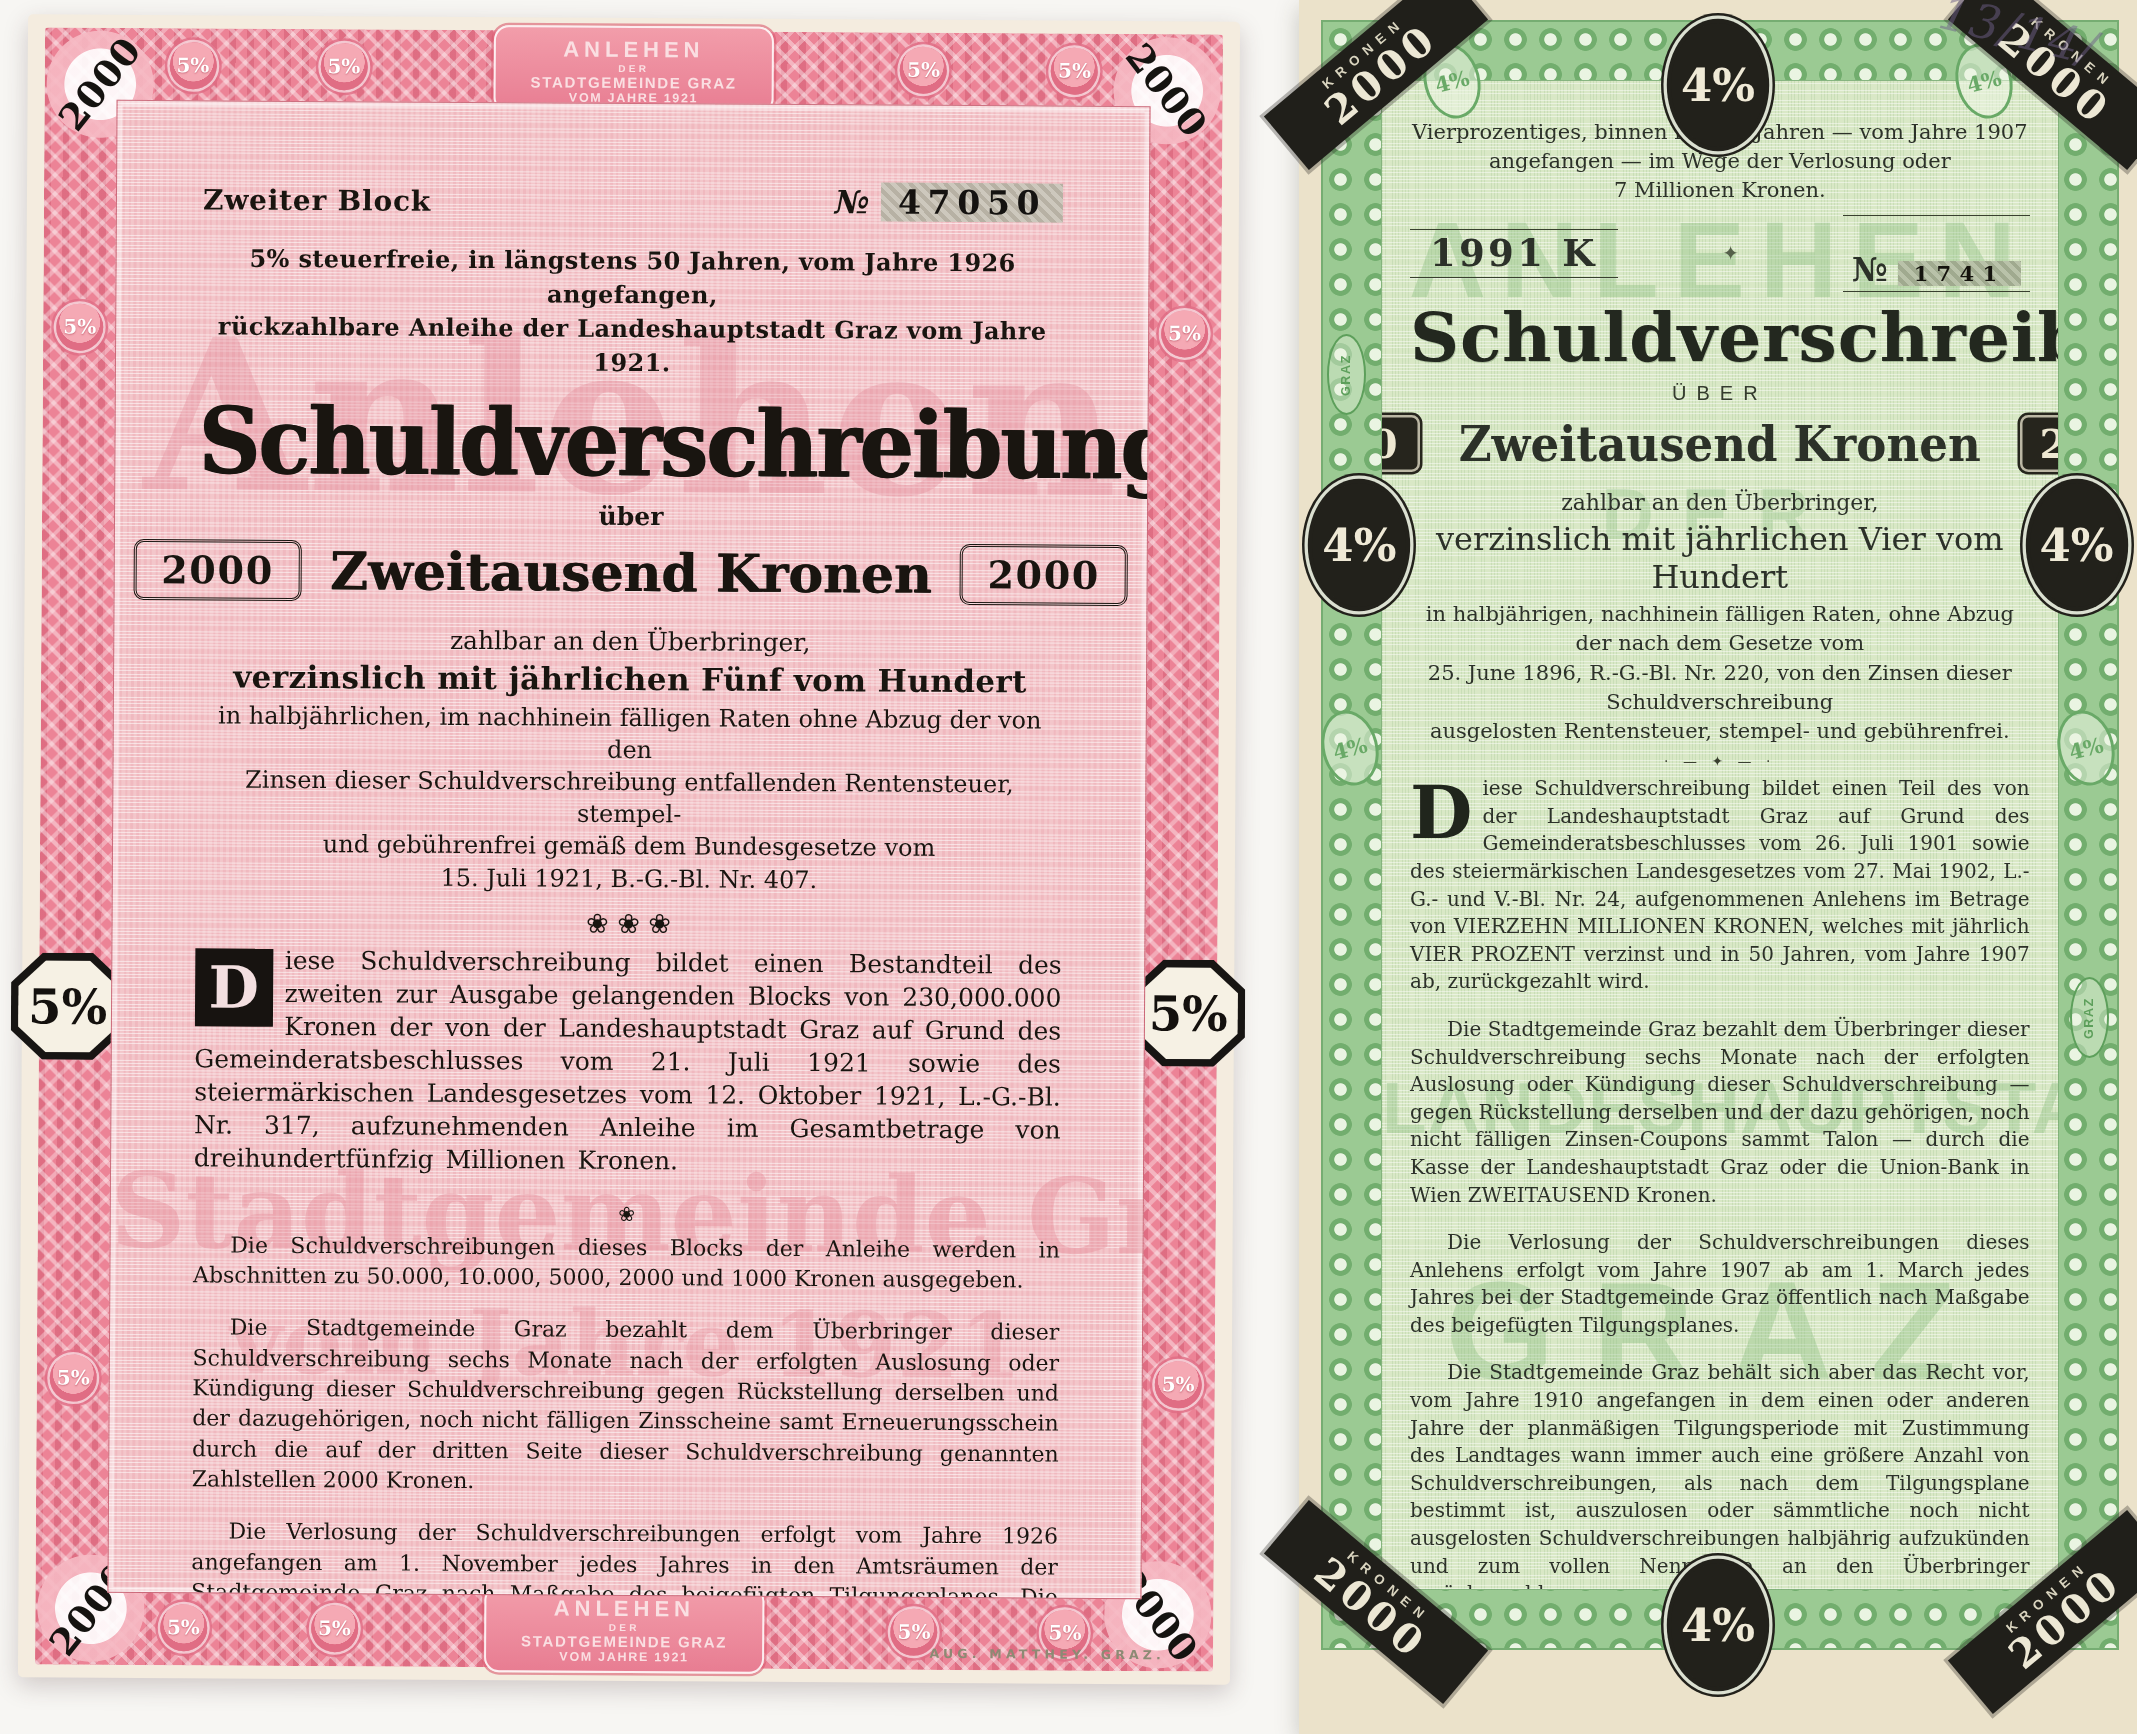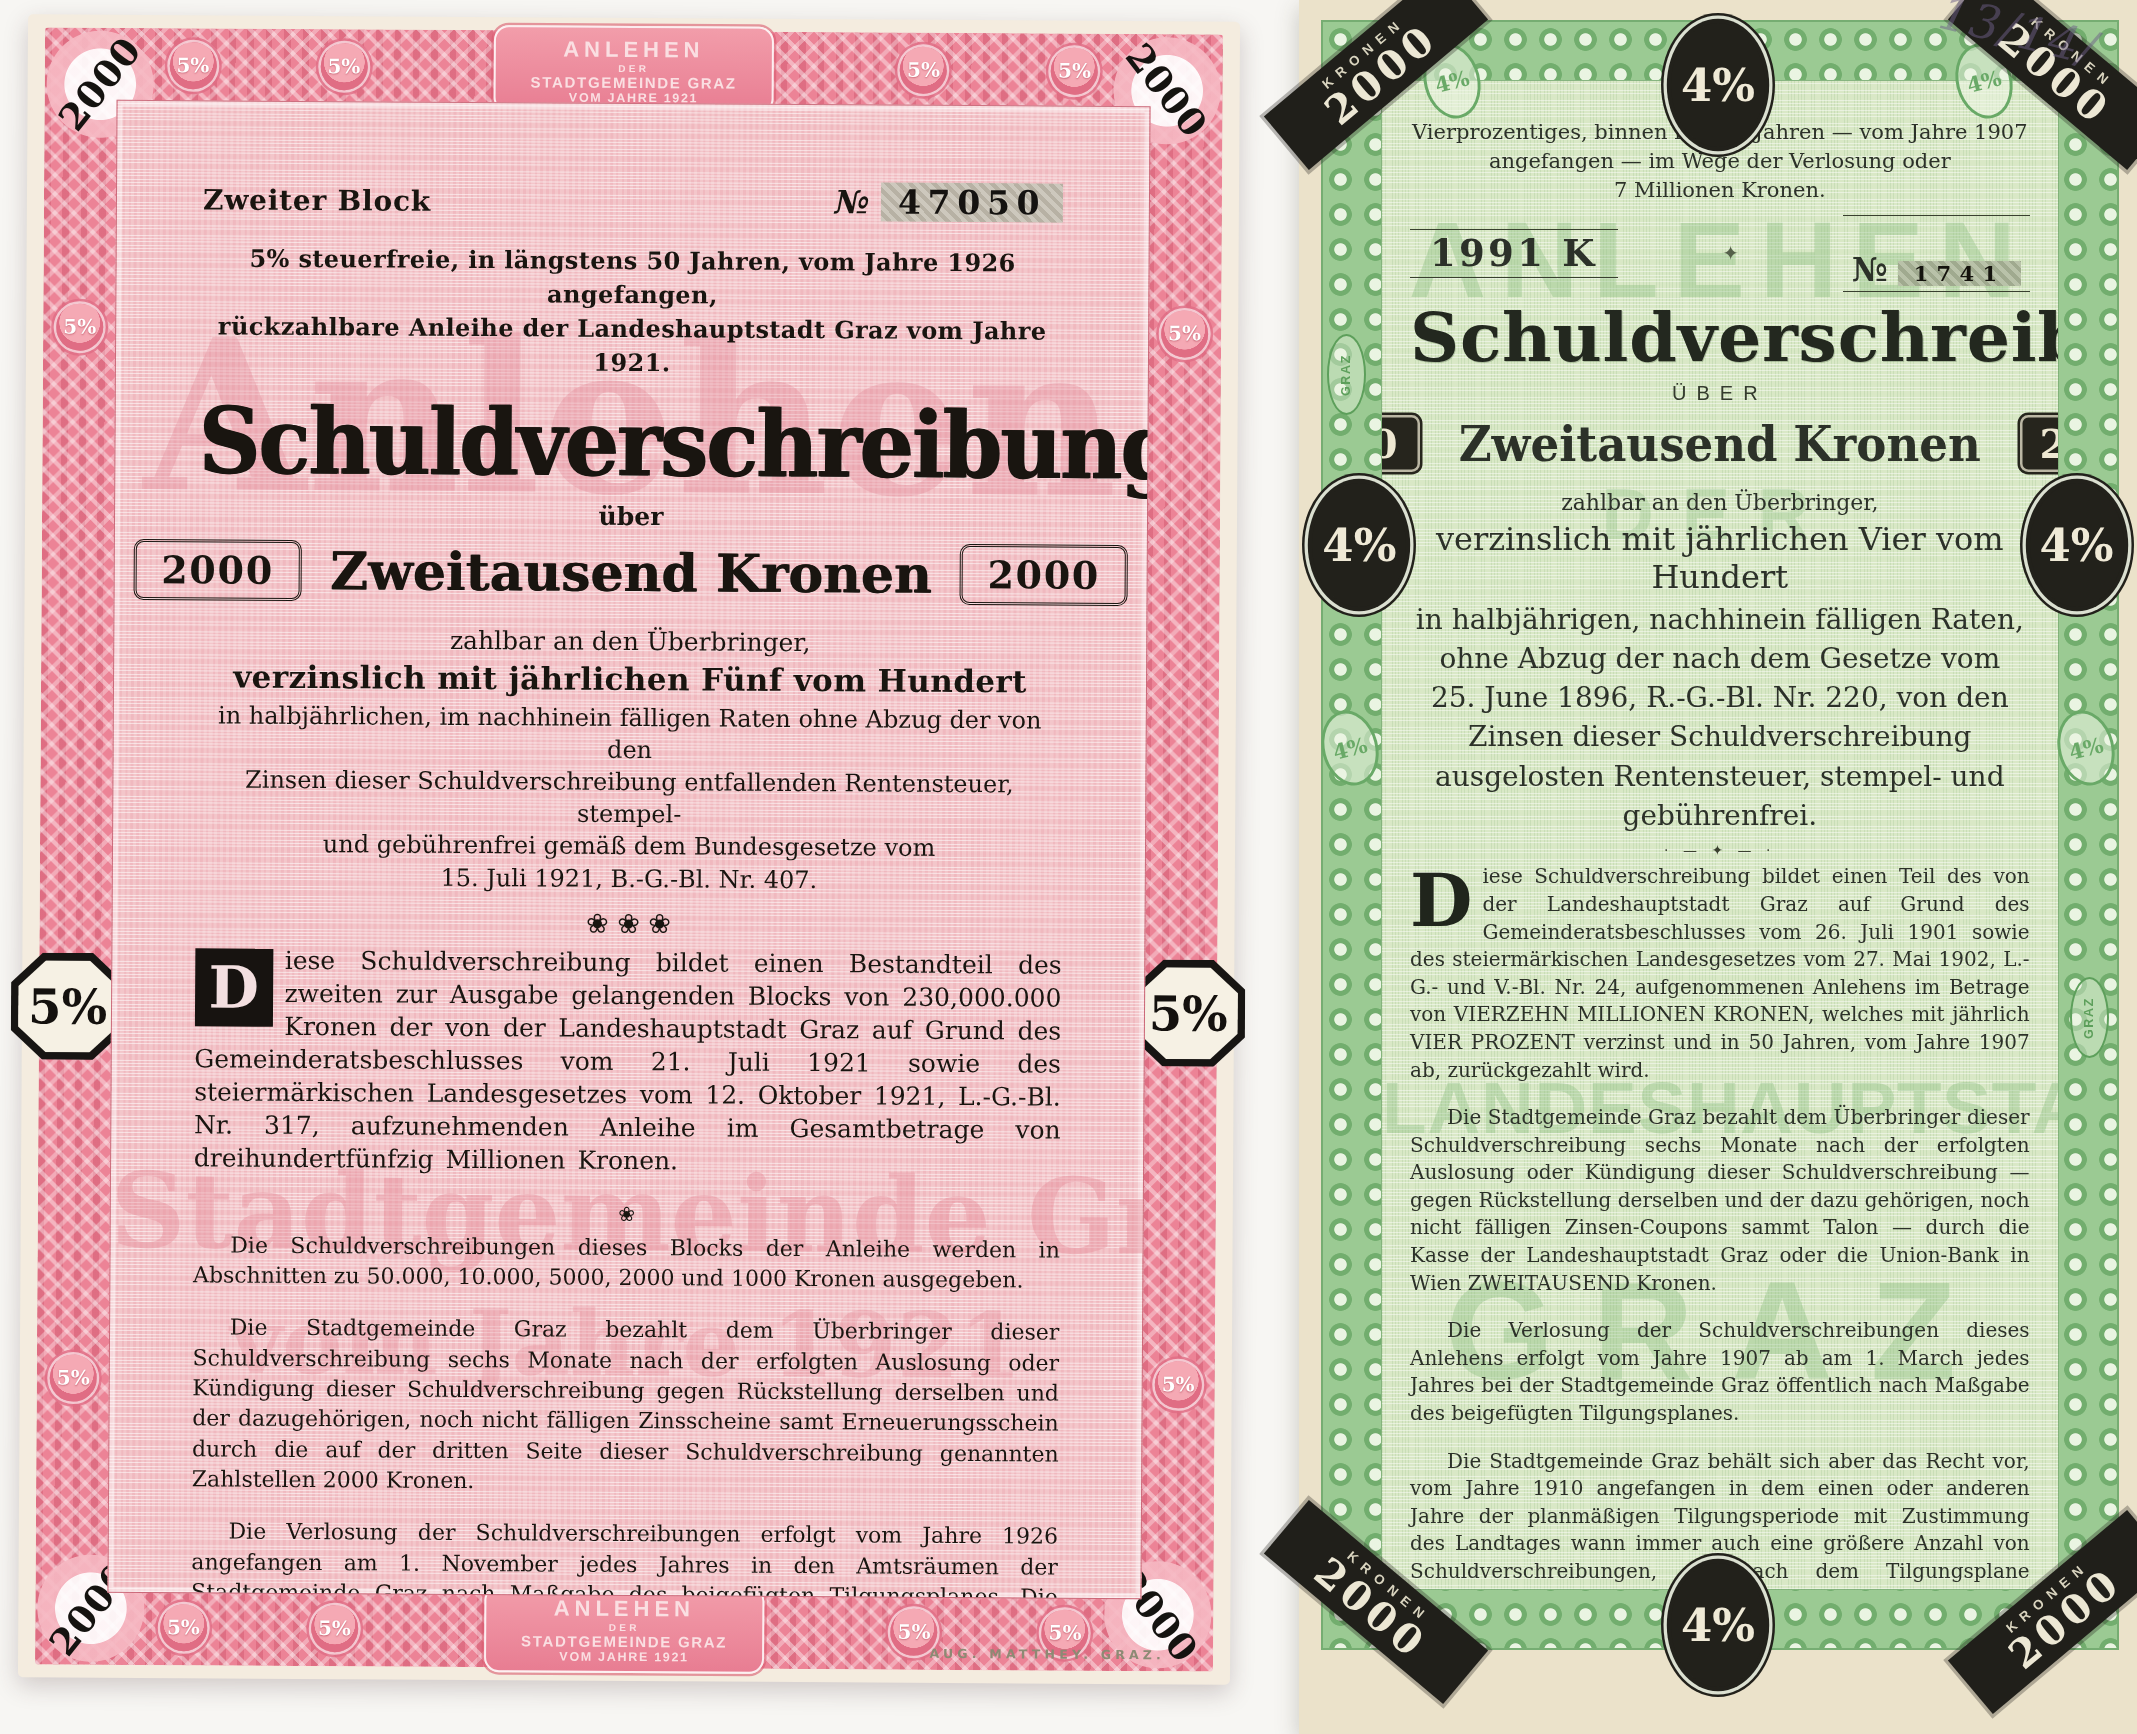--- a/index.html
+++ b/index.html
@@ -134,21 +134,21 @@
     background:repeating-linear-gradient(45deg,#b9c2a9 0 4.2px,#a0aa8f 4.2px 8.3px);margin-top:44px;}
   .r-title{text-align:center;font-size:68px;font-weight:bold;margin-top:5px;color:#23281f;letter-spacing:0.8px;
     text-shadow:0.8px 0.8px 0 rgba(90,110,80,.35);}
   .r-ueber{text-align:center;font-size:20px;letter-spacing:10px;margin-top:5px;font-family:"Liberation Sans",sans-serif;color:#333a2d;}
   .r-denom2{display:flex;align-items:center;justify-content:center;gap:22px;margin-top:10px;}
   .r-denom-box{background:#26251d;color:#eee8d2;border-radius:8.3px;padding:5px 20px;font-weight:bold;font-size:40px;
     letter-spacing:2.5px;box-shadow:0 0 0 2.5px #26251d, inset 0 0 0 2.5px rgba(238,232,210,.75);}
   .r-denom-text{font-weight:bold;font-size:48px;transform:scaleX(.94);white-space:nowrap;}
   .r-pay{text-align:center;font-size:22px;margin-top:18.4px;}
   .r-interest{text-align:center;font-size:32px;margin-top:5px;}
-  .r-term{text-align:center;font-size:28px;line-height:1.40;}
+  .r-term{text-align:center;font-size:21px;line-height:1.40;}
   .r-term.first{margin-top:3.3px;}
   .r-divider{text-align:center;font-family:"DejaVu Sans",sans-serif;font-size:14px;letter-spacing:5px;margin:6.7px 0 1.7px;color:#3a402f;}
   .r-body{font-size:20px;line-height:1.38;text-align:justify;margin-top:5.8px;}
   .dropcap-r{float:left;font-weight:bold;font-size:72px;line-height:62px;margin:6.7px 10px 0 0;color:#20251c;}
   .handwriting{position:absolute;right:38px;top:3.3px;font-style:italic;font-size:47px;
     color:rgba(110,95,135,.5);transform:rotate(14deg);letter-spacing:1.7px;z-index:9;}
 </style>
 </head>
 <body>
 

